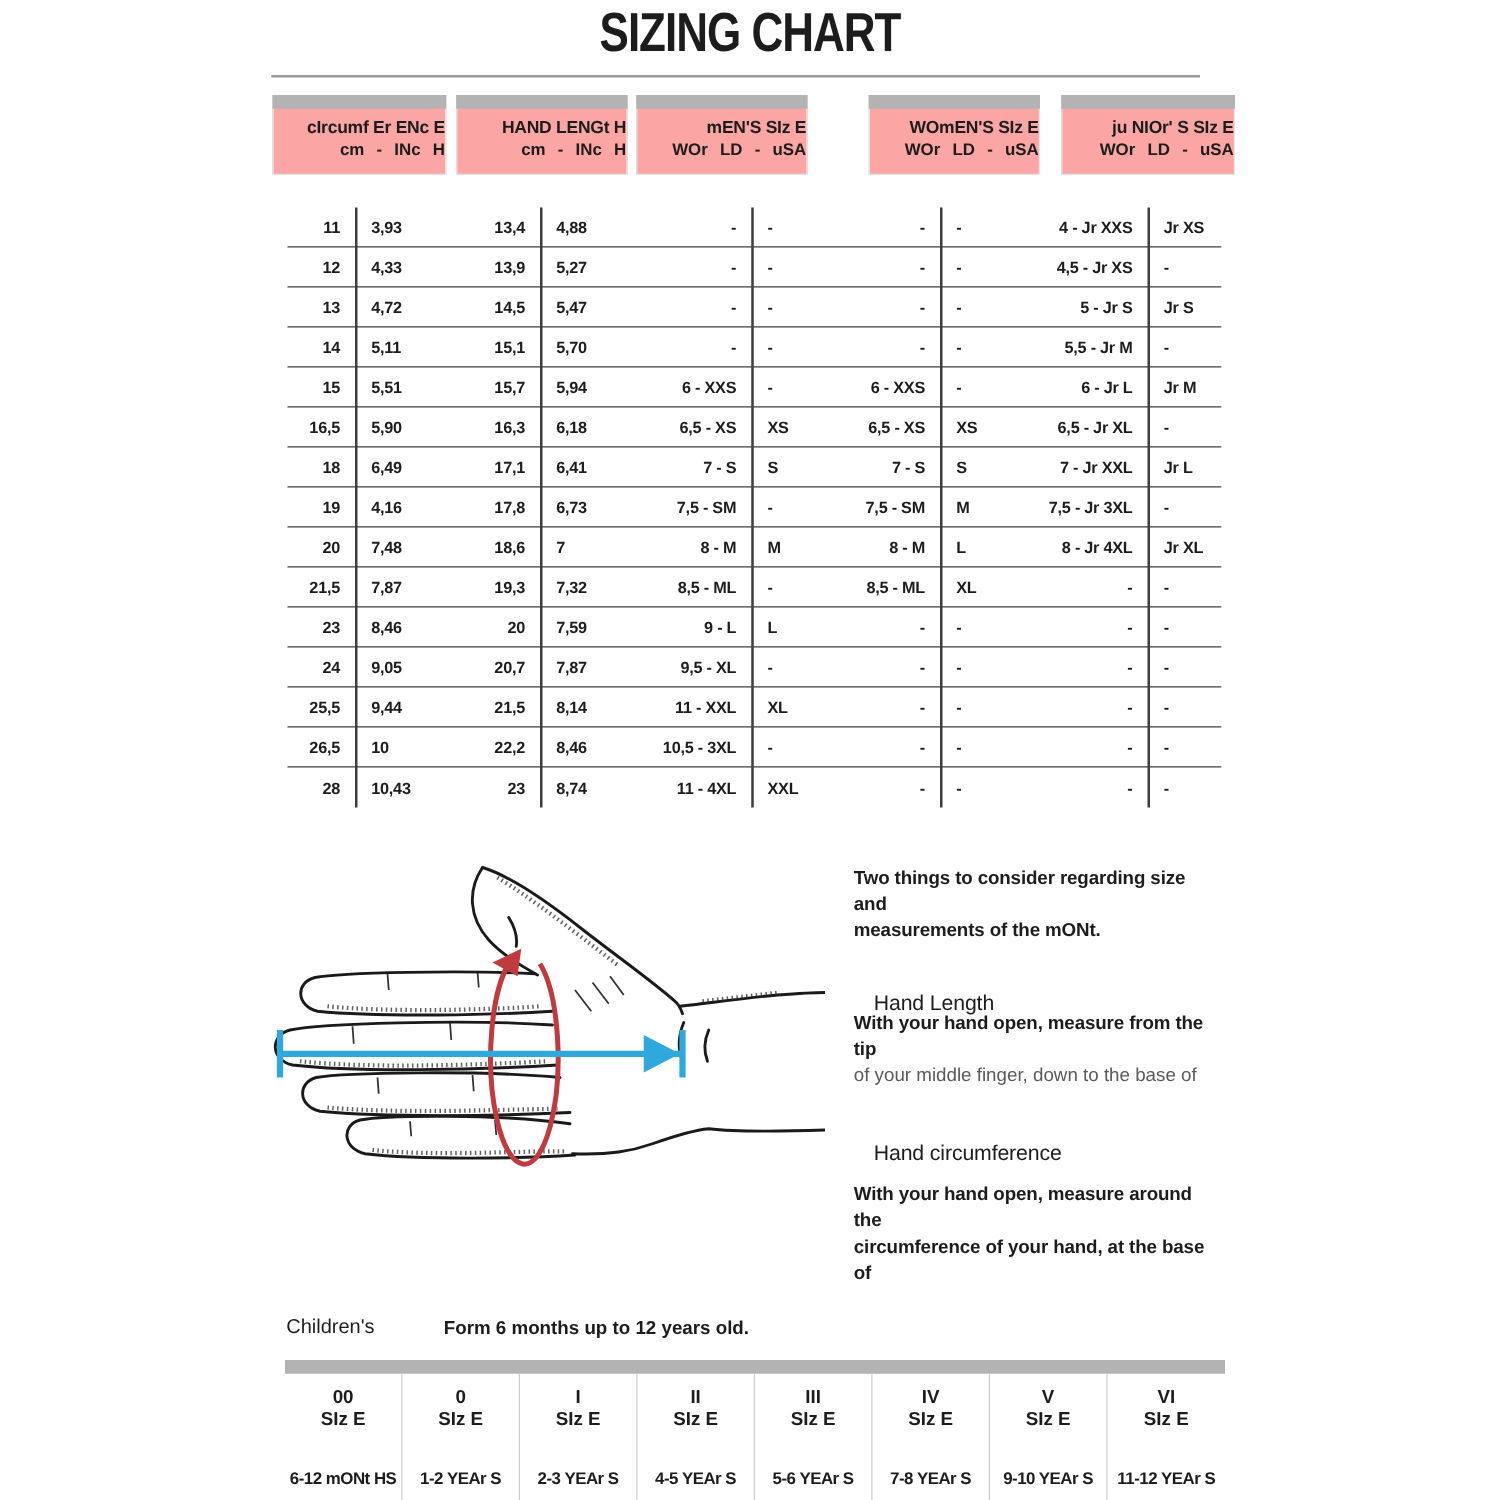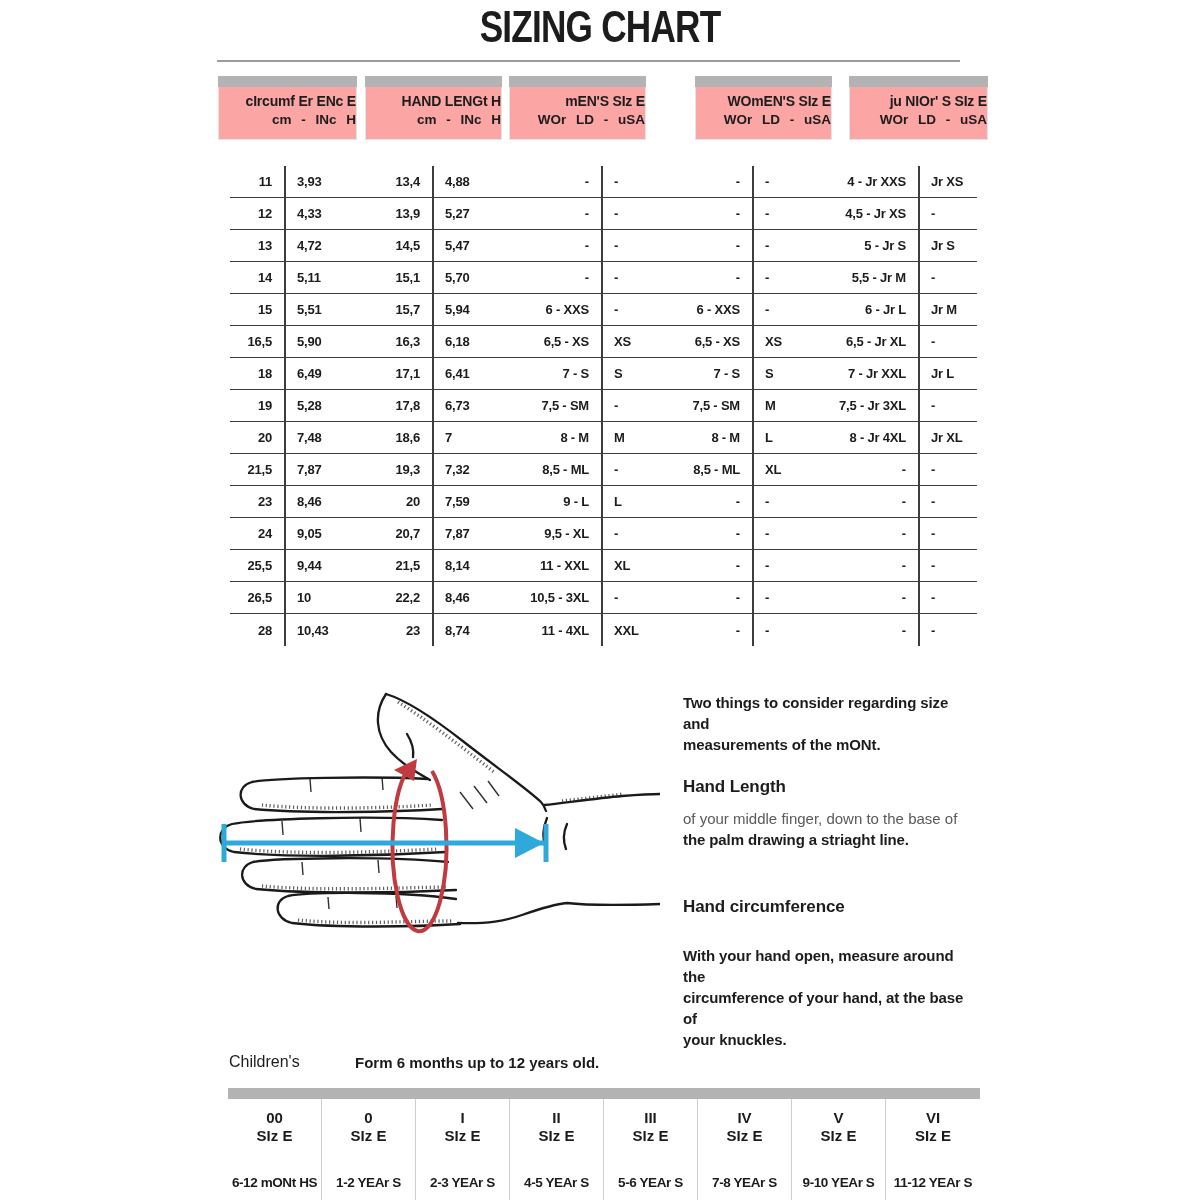--- a/index.html
+++ b/index.html
@@ -47,21 +47,21 @@
   .ra{text-align:right;padding-right:13px;}
   .la{text-align:left;padding-left:12px;}
   .vline{position:absolute;top:0;width:1.6px;height:480px;background:var(--line-dark);}
   .v1{left:54px}.v2{left:202px}.v3{left:371px}.v4{left:522px}.v5{left:688px}
   
   .fig{position:absolute;left:210px;top:672px;width:450px;height:330px;}
   
   .tips{position:absolute;left:683px;top:692px;width:292px;font-size:15px;line-height:21px;font-weight:700;letter-spacing:-0.1px;}
   .tips .blk{position:absolute;left:0;right:0;}
   .t-intro{top:0;}
-  .t-h{margin:0;font-size:17px;font-weight:700;}
+  .t-h{margin:16px;font-size:17px;font-weight:400;}
   .t-h1{top:84px;}
   .t-p1{top:116px;}
   .t-h2{top:204px;}
   .t-p2{top:253px;}
   .dim{font-weight:400;color:var(--muted-text);letter-spacing:0;}
   
   .kids-label{position:absolute;left:229px;top:1053px;font-size:16px;font-weight:400;}
   .kids-note{position:absolute;left:355px;top:1054px;font-size:15px;font-weight:700;}
   .kidstable{position:absolute;left:228px;top:1088px;width:752px;}
   .kbar{height:11px;background:var(--header-bar);}
@@ -188,21 +188,21 @@
           <div class="c la">6,41</div>
           <div class="c ra">7 - S</div>
           <div class="c la">S</div>
           <div class="c ra">7 - S</div>
           <div class="c la">S</div>
           <div class="c ra">7 - Jr XXL</div>
           <div class="c la">Jr L</div>
         </div>
         <div class="trow">
           <div class="c ra">19</div>
-          <div class="c la">5,28</div>
+          <div class="c la">4,16</div>
           <div class="c ra">17,8</div>
           <div class="c la">6,73</div>
           <div class="c ra">7,5 - SM</div>
           <div class="c la">-</div>
           <div class="c ra">7,5 - SM</div>
           <div class="c la">M</div>
           <div class="c ra">7,5 - Jr 3XL</div>
           <div class="c la">-</div>
         </div>
         <div class="trow">
@@ -355,28 +355,27 @@
     </svg>
   </div>
 
   <div class="tips">
     <div class="blk t-intro">
       <div>Two things to consider regarding size and</div>
       <div>measurements of the mONt.</div>
     </div>
     <h2 class="blk t-h t-h1">Hand Length</h2>
     <div class="blk t-p1">
+      <div>With your hand open, measure from the tip</div>
       <div class="dim">of your middle finger, down to the base of</div>
-      <div>the palm drawing a striaght line.</div>
     </div>
     <h2 class="blk t-h t-h2">Hand circumference</h2>
     <div class="blk t-p2">
       <div>With your hand open, measure around the</div>
       <div>circumference of your hand, at the base of</div>
-      <div>your knuckles.</div>
     </div>
   </div>
 
   <div class="kids-label">Children's</div>
   <div class="kids-note">Form 6 months up to 12 years old.</div>
   <div class="kidstable">
     <div class="kbar"></div>
     <div class="kcells" id="kids-cells">
         <div class="kcell">
           <div class="ksize">

